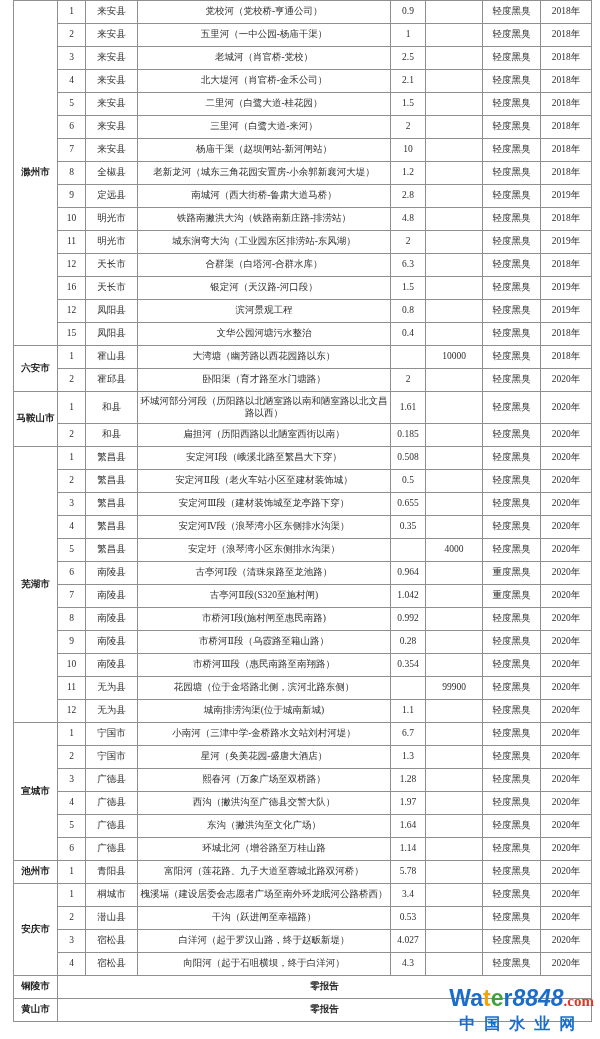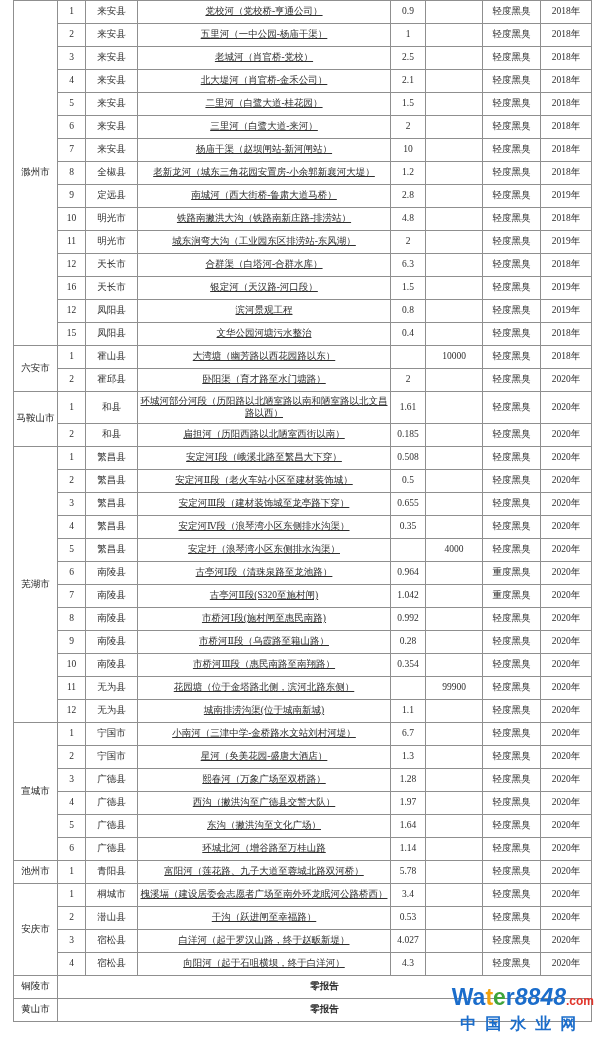--- a/index.html
+++ b/index.html
@@ -2,34 +2,34 @@
 <html><head>
 <meta charset="utf-8">
 <style>
   html,body{margin:0;padding:0;background:#ffffff;width:600px;height:1039px;overflow:hidden;}
   body{font-family:"Liberation Serif","DejaVu Serif",serif;color:#2e2e2e;position:relative;}
   .page{position:relative;width:600px;height:1039px;}
   table.bw{border-collapse:collapse;table-layout:fixed;margin-left:13px;margin-top:0;width:578px;}
   table.bw td{border:1px solid #8f8f8f;text-align:center;vertical-align:middle;
     font-size:9.5px;line-height:11.5px;padding:4px 1px;height:14px;
     overflow:hidden;word-break:break-all;}
-  td.city{font-weight:normal;font-size:10.5px;color:#222;margin-left:23px;}
+  td.city{font-weight:bold;font-size:10.5px;color:#222;margin-left:23px;}
   td.county{font-size:9.5px;}
-  td.rname{padding:2px 2px;text-decoration:underline;}
+  td.rname{padding:2px 2px;}
   td.num{font-size:9px;}
   td.zero{font-weight:bold;font-size:10px;}
   col.c-city{width:44px;} col.c-num{width:28px;} col.c-county{width:52px;}
   col.c-name{width:253px;} col.c-len{width:35px;} col.c-area{width:57px;}
   col.c-level{width:58px;} col.c-year{width:51px;}
   .watermark{position:absolute;right:6px;bottom:6px;text-align:center;z-index:5;
     font-family:"Liberation Sans","DejaVu Sans",sans-serif;background:rgba(255,255,255,0.0);}
   .wm-line1{font-weight:bold;font-size:23px;line-height:24px;white-space:nowrap;}
   .wm-line1 .seg{display:inline;}
   .wm-line1 .italic{font-style:italic;}
-  .wm-line1 .small{font-size:12px;font-weight:bold;vertical-align:baseline;}
+  .wm-line1 .small{font-size:15px;font-weight:bold;vertical-align:baseline;font-family:Liberation Serif, serif;}
   .wm-line2{font-weight:bold;font-size:16px;line-height:18px;letter-spacing:9px;
     margin-top:2px;white-space:nowrap;}
 </style>
 </head>
 <body>
 
 <div class="page">
   <table class="bw">
     <colgroup>
       <col class="c-city">

